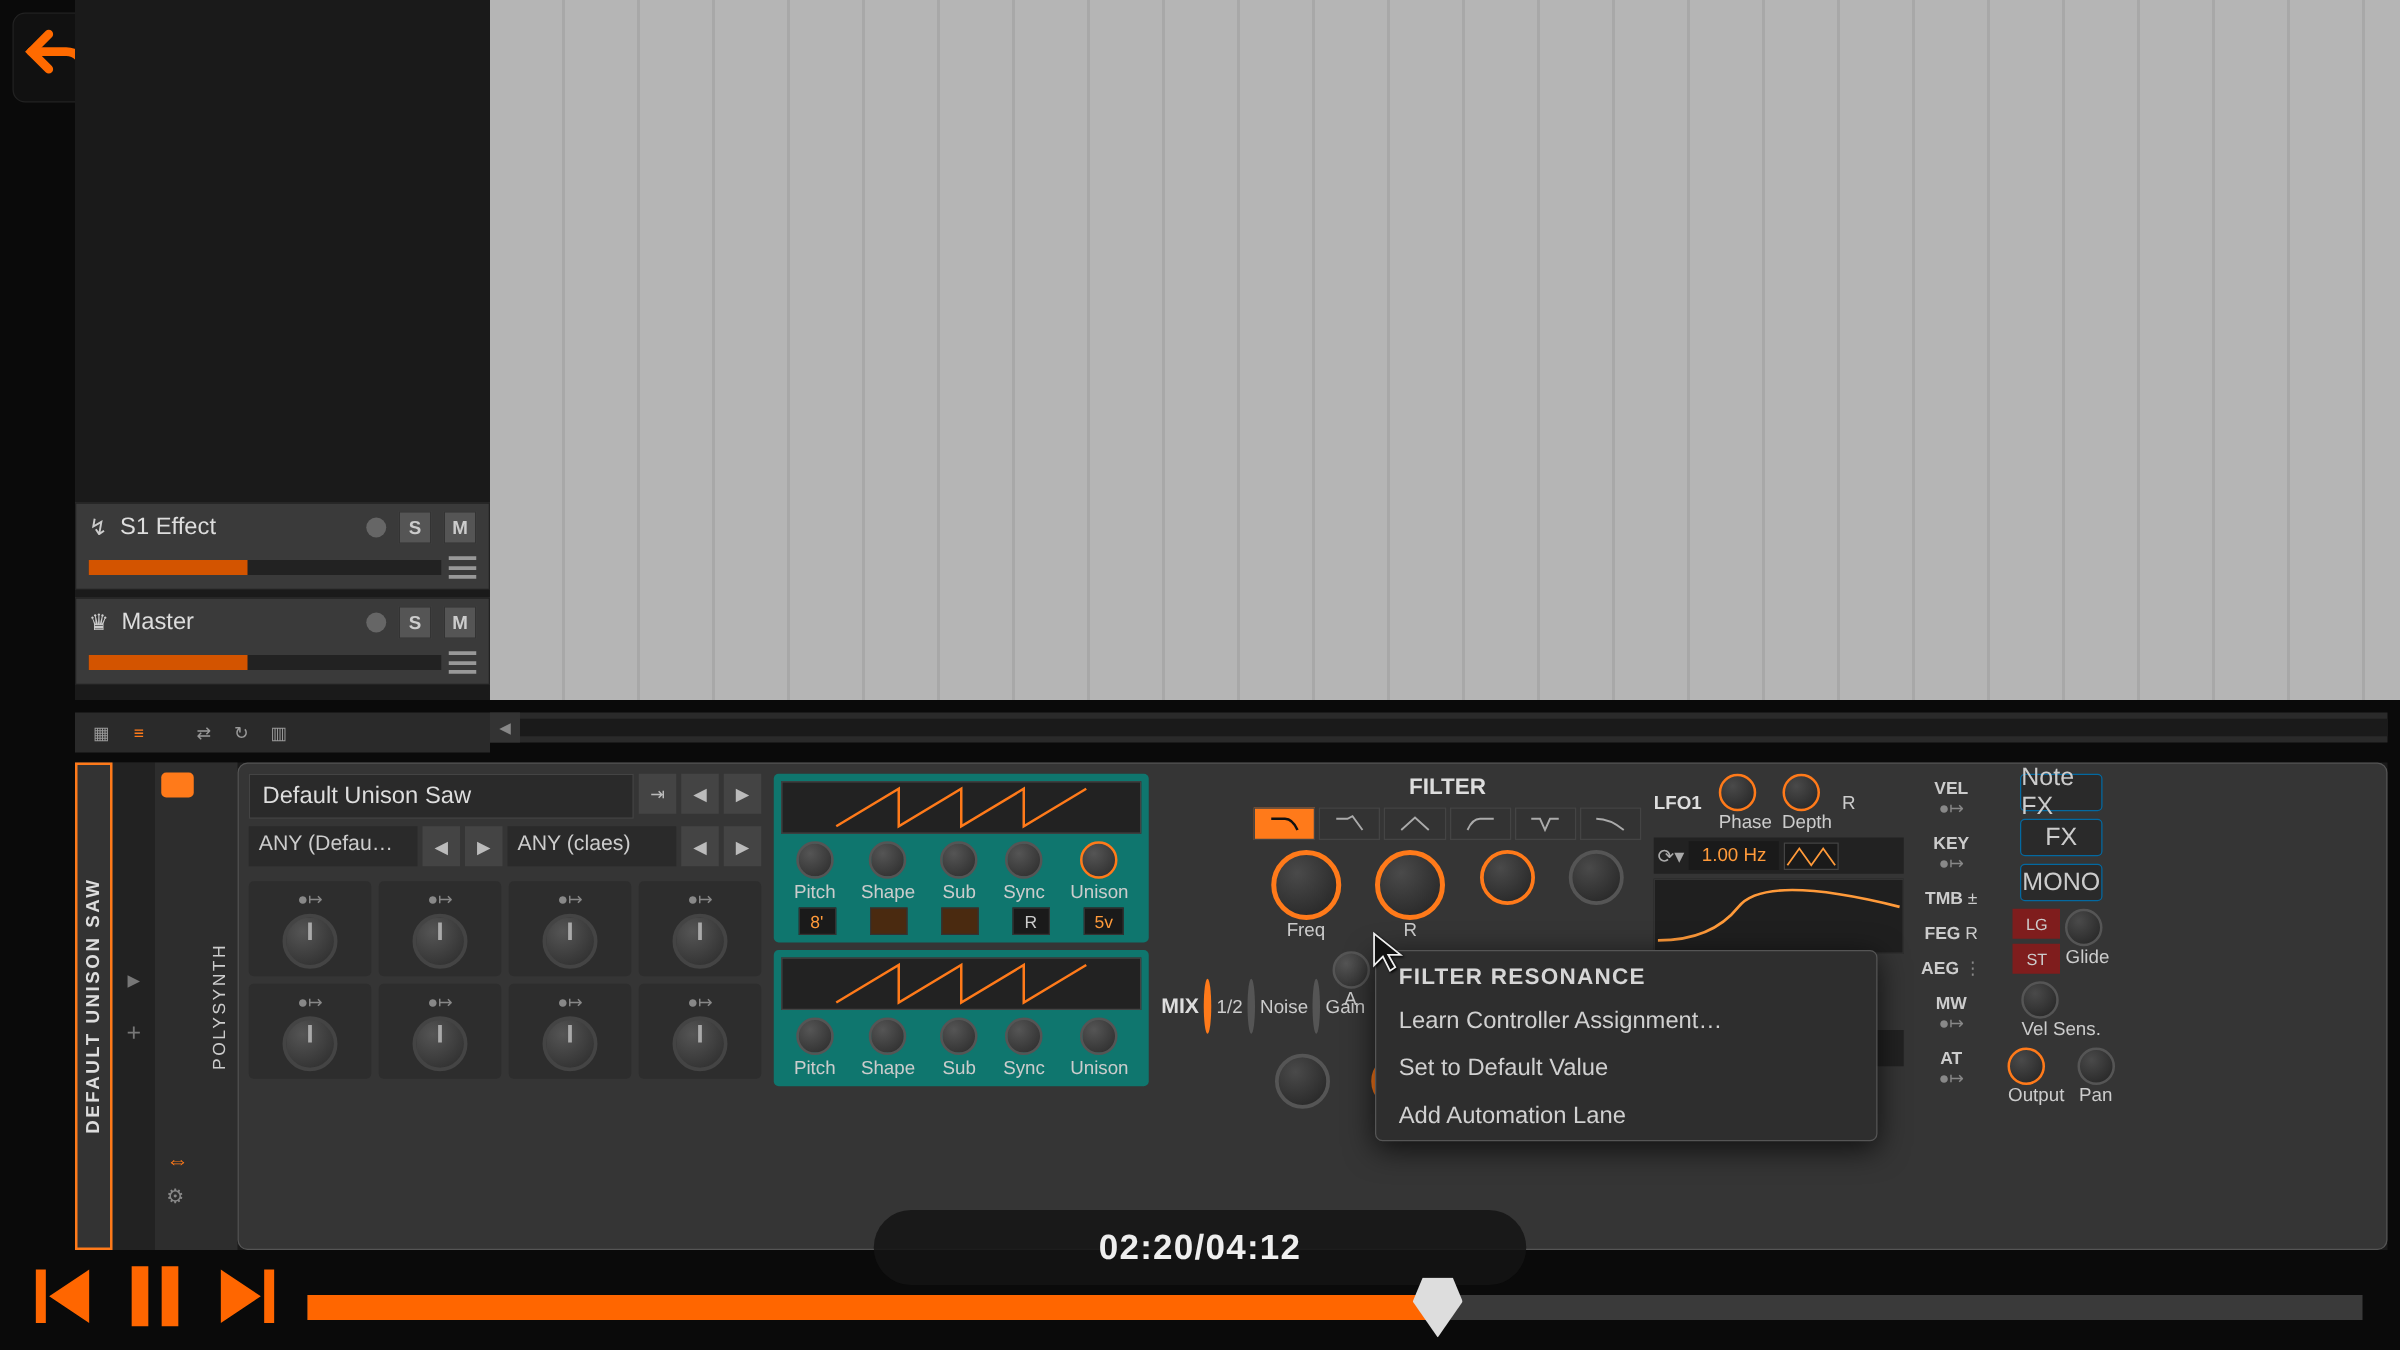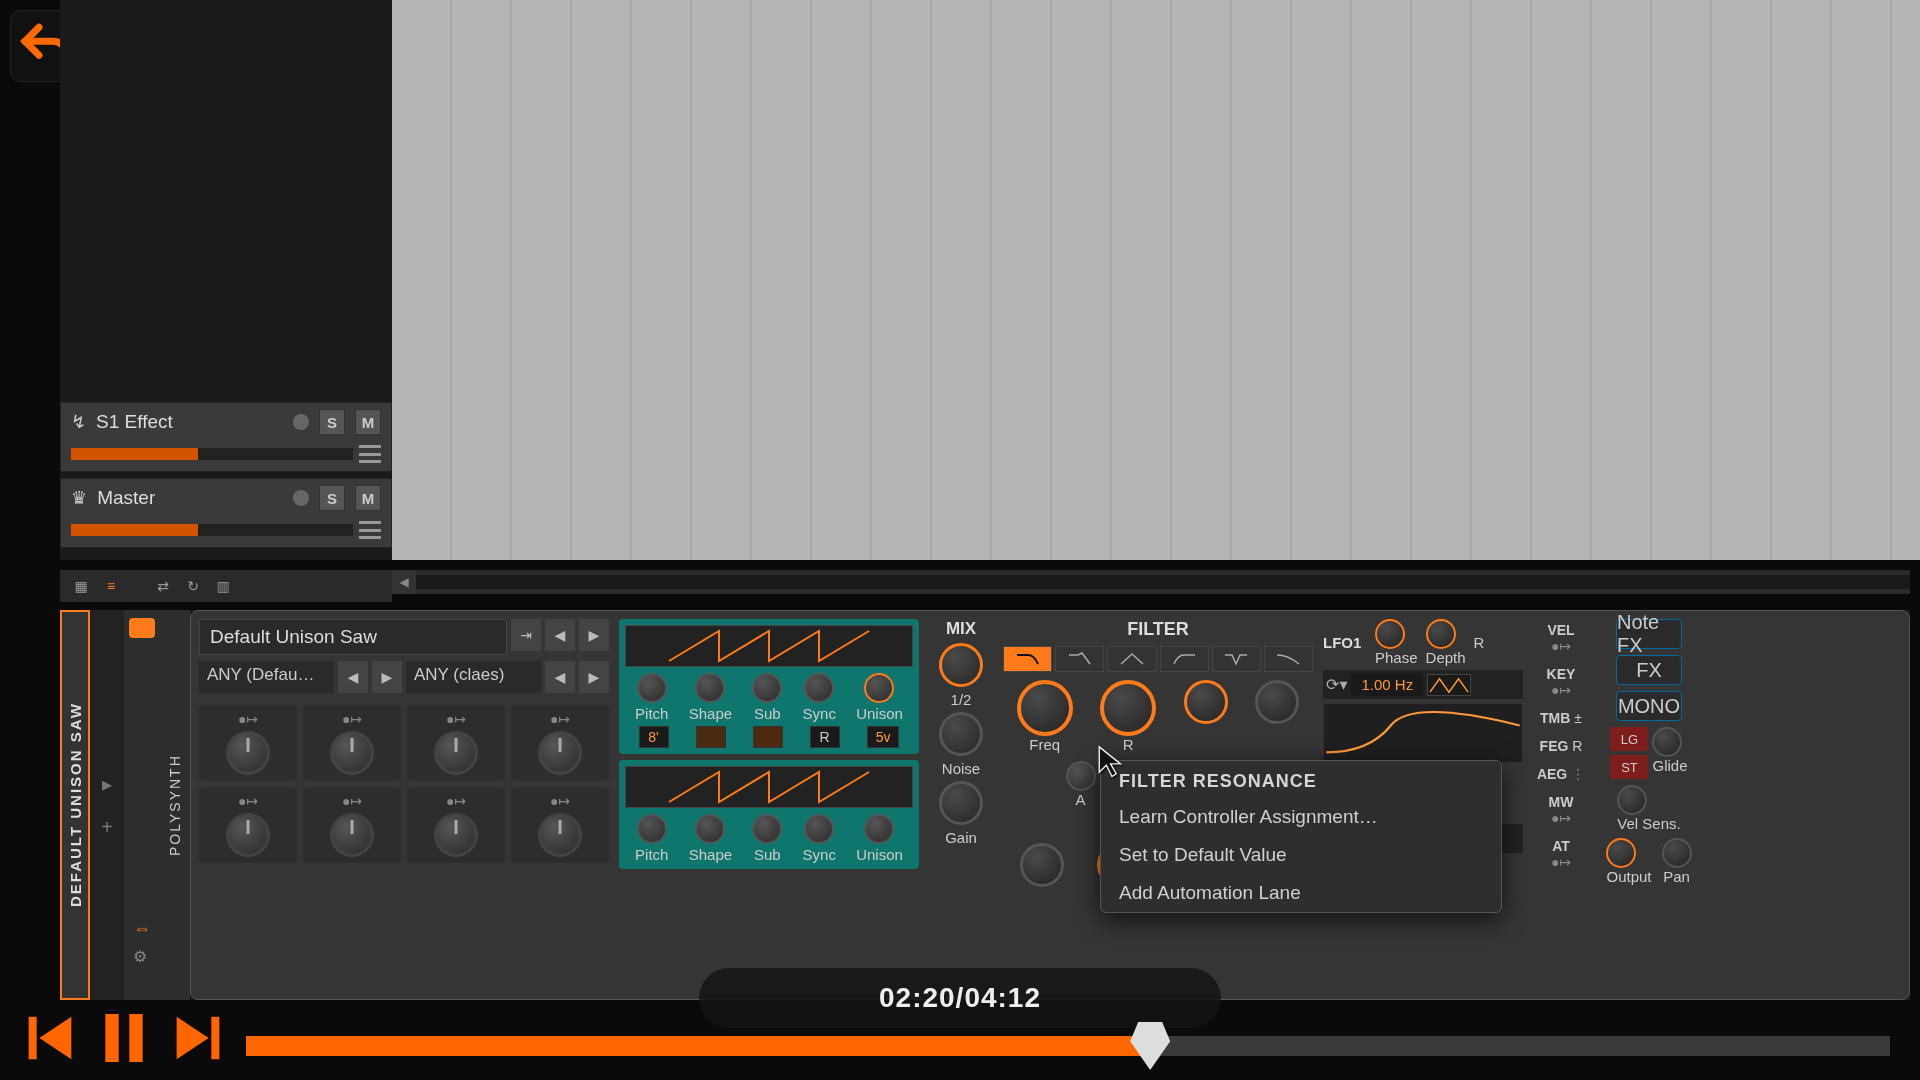--- a/index.html
+++ b/index.html
@@ -65,21 +65,21 @@
 .wave-display svg { width:100%; height:100%; }
 .osc-knobs { display:flex; justify-content:space-around; }
 .osc-knob-col { display:flex; flex-direction:column; align-items:center; gap:2px; }
 .small-knob { width:30px; height:30px; border-radius:50%; background:radial-gradient(circle at 35% 30%,#555,#2a2a2a); border:2px solid #555; }
 .small-knob.orange { border-color:#ff7a1a; }
 .klabel { font-size:15px; color:#ccc; }
 .val-row { display:flex; justify-content:space-around; margin-top:4px; }
 .val-box { background:#1a1a1a; padding:2px 8px; font-size:14px; color:#ff9a3a; border:1px solid #333; min-width:30px; text-align:center; }
 .val-box.letter { color:#ccc; }
 
-.mix-col { width:64px; display:flex; flex-direction:column; align-items:center; gap:4px; }
+.mix-col { width:64px; display:flex; flex-direction:row; align-items:center; gap:4px; }
 .section-title { color:#ddd; font-size:17px; font-weight:bold; }
 .mix-knob { width:44px; height:44px; border-radius:50%; border:3px solid #ff7a1a; background:radial-gradient(circle at 35% 30%,#4a4a4a,#262626); }
 
 .filter-col { width:310px; }
 .filter-head { text-align:center; color:#ddd; font-size:18px; font-weight:bold; margin-bottom:6px; }
 .resp-btns { display:flex; gap:3px; margin-bottom:8px; }
 .resp-btn { flex:1; height:26px; background:#333; border:1px solid #444; display:flex; align-items:center; justify-content:center; }
 .resp-btn.active { background:#ff7a1a; }
 .resp-btn svg { width:24px; height:14px; }
 .filter-knobs { display:flex; justify-content:space-around; margin-bottom:8px; position:relative; }

